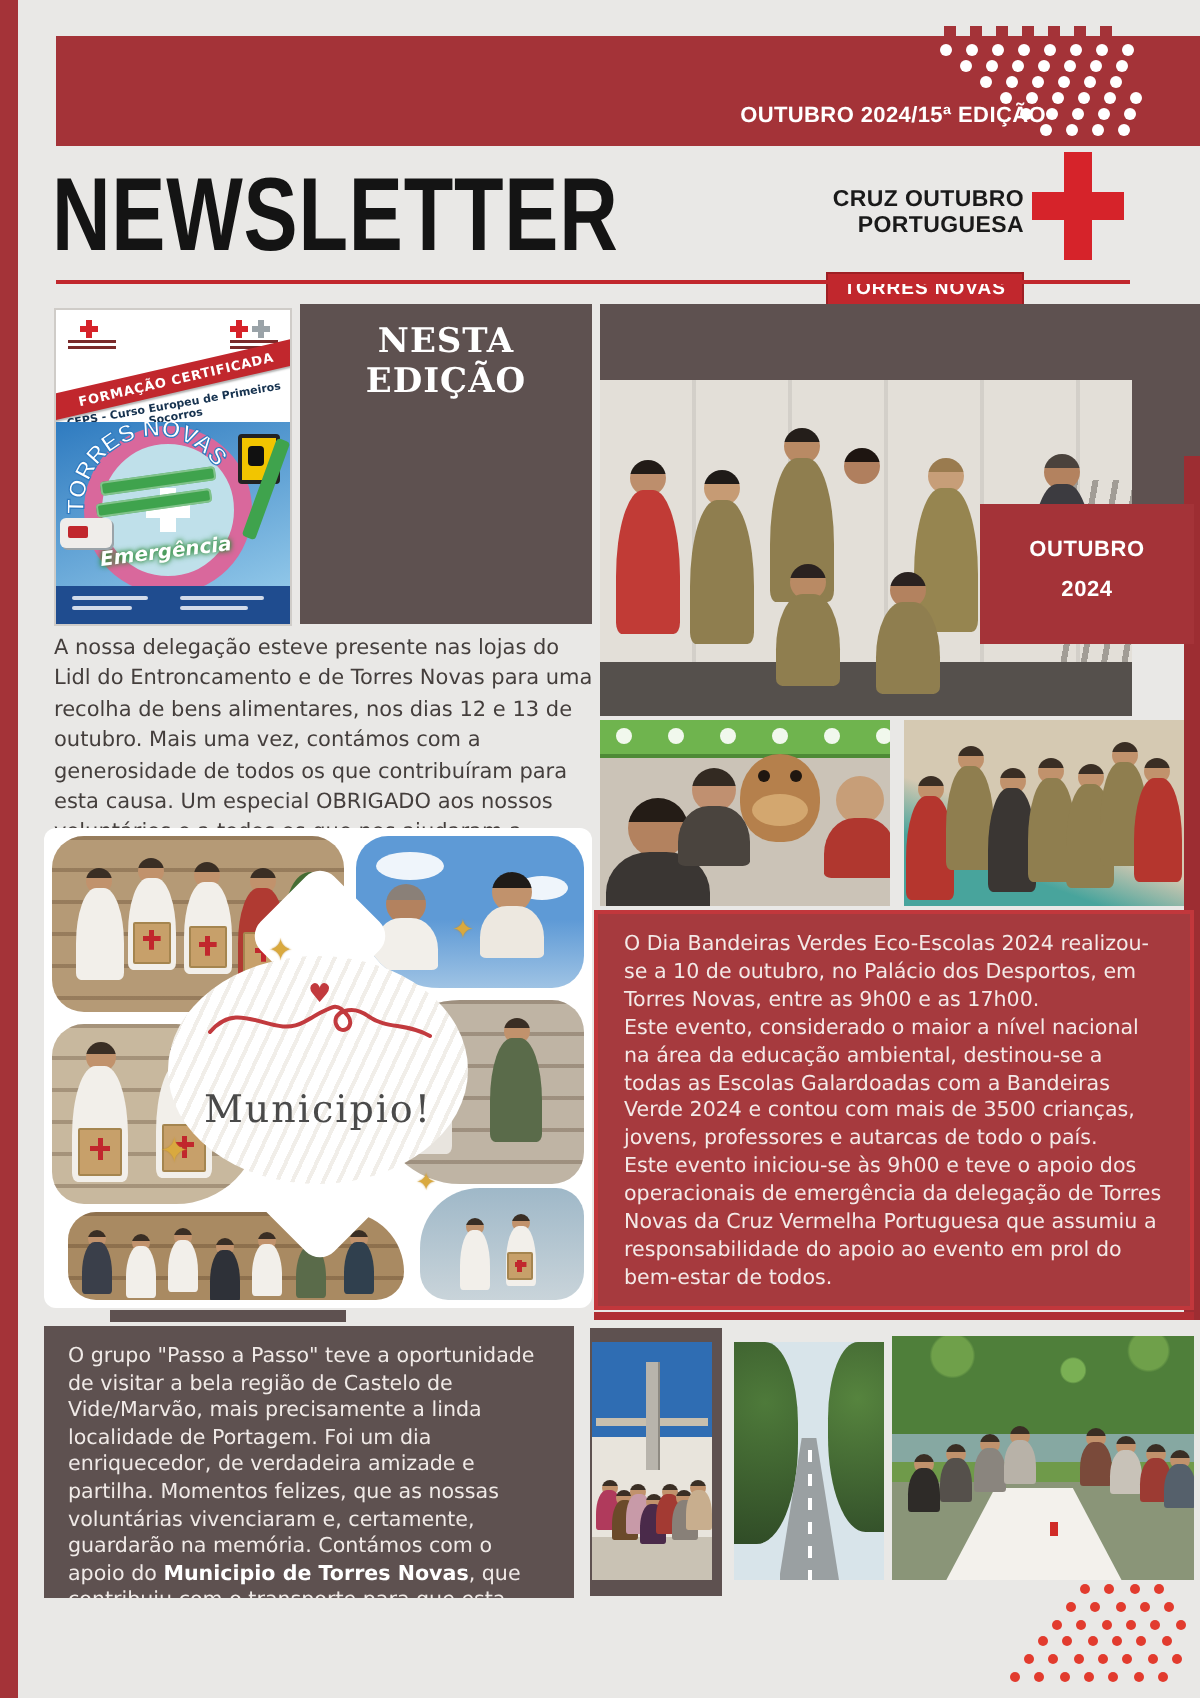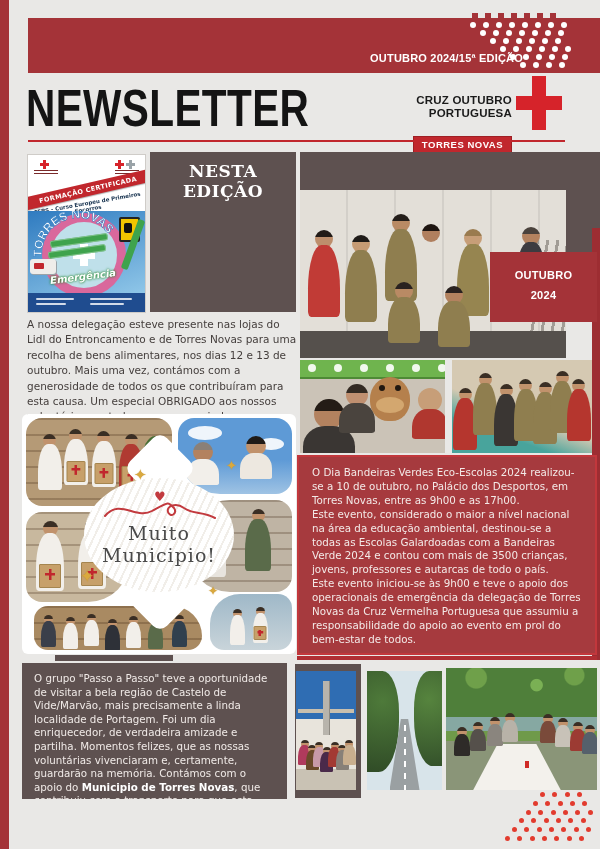--- a/index.html
+++ b/index.html
@@ -389,21 +389,20 @@
         </div>
       </div>
 
     <div class="abs blob-diamond" style="left:112px;top:28px;"></div>
     <div class="abs blob-diamond" style="left:112px;top:156px;"></div>
     <div class="abs" id="center-blob">
       <svg id="heart-squiggle" width="116" height="38" viewBox="0 0 116 38">
         <path d="M3 28 C18 10 34 32 50 23 S66 13 72 20 C76 26 68 30 66 24 C64 18 74 14 82 20 C92 27 100 23 113 30" fill="none" stroke="#C23A3E" stroke-width="2" stroke-linecap="round"></path>
         <text x="52" y="13" font-size="13" fill="#C23A3E">♥</text>
       </svg>
-      <div class="abs" id="muito">Muito</div>
       <div class="abs" id="obrigado">Municipio!</div>
     </div>
     <span class="gstar" style="left:112px;top:52px;font-size:15px;">✦</span>
     <span class="gstar" style="left:58px;top:152px;font-size:17px;">✦</span>
     <span class="gstar" style="left:204px;top:44px;font-size:13px;">✦</span>
     <span class="gstar" style="left:186px;top:170px;font-size:12px;">✦</span>
   </div>
 
   <div class="abs" id="collage-underbar"></div>
 

